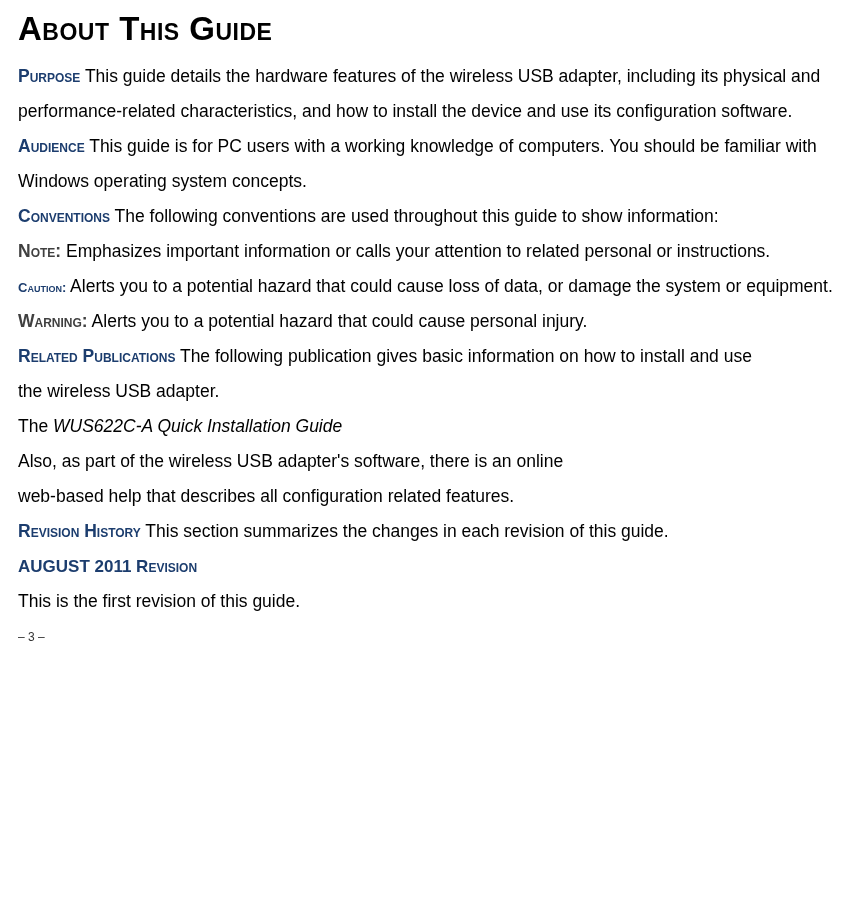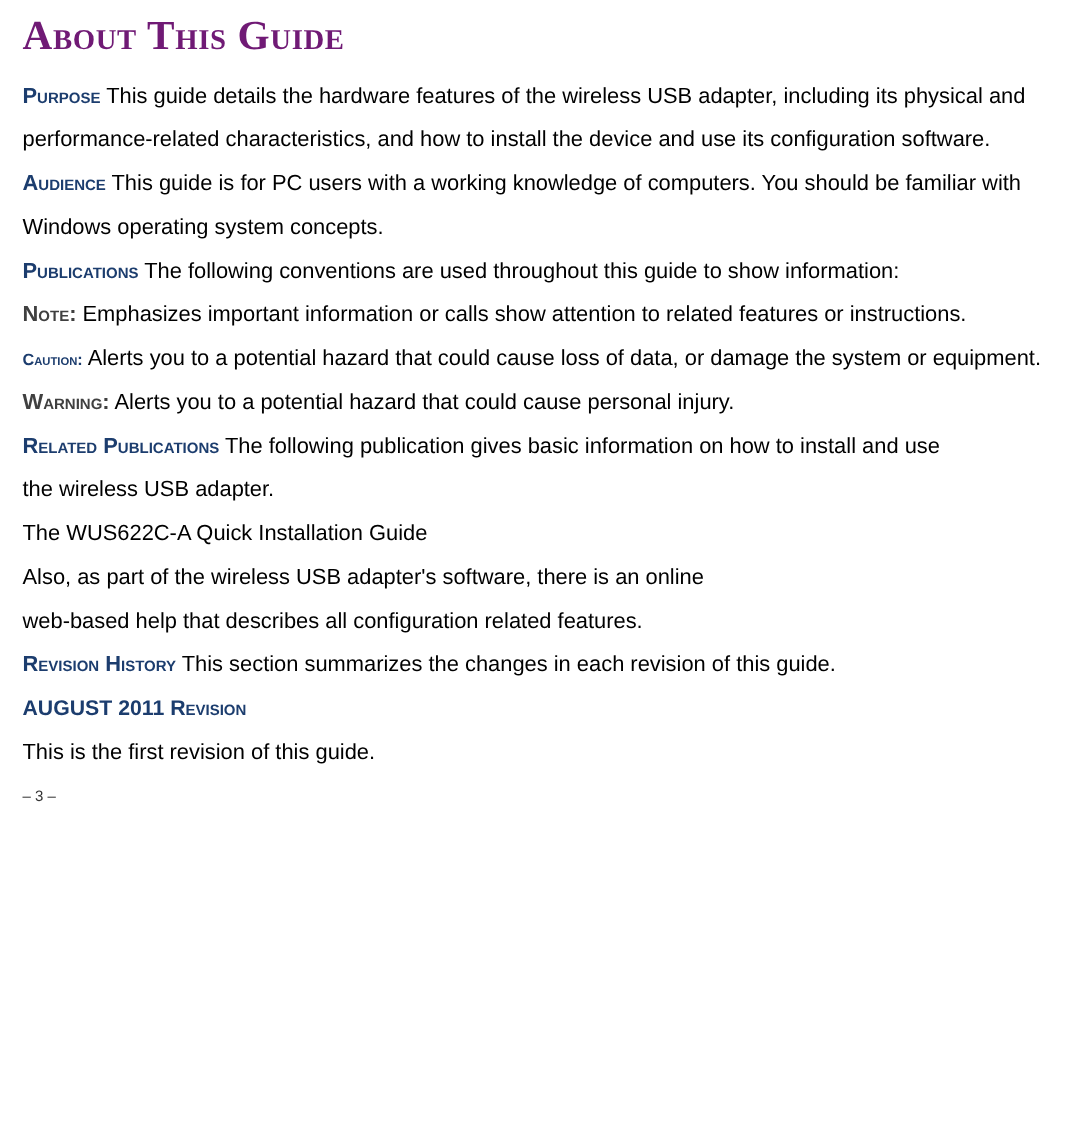--- a/index.html
+++ b/index.html
@@ -12,25 +12,24 @@
       background: #ffffff;
       width: 865px;
       padding: 8px 18px;
       color: #000000;
       font-size: 17.5px;
       line-height: 2.0;
     }
     .title {
       font-size: 33px;
       font-weight: bold;
-      color: #701a75;
+      color: #000000;
       letter-spacing: 0.5px;
       line-height: 1.3;
       margin-bottom: 8px;
-      font-family: Liberation Serif, serif;
     }
     .title-variant {
       font-variant: small-caps;
     }
     .section-head {
       font-variant: small-caps;
       font-weight: bold;
       color: #1c3d6e;
       font-size: 17.5px;
       margin-top: 12px;
@@ -44,20 +43,21 @@
     .note-head {
       font-variant: small-caps;
       font-weight: bold;
       color: #404040;
       font-size: 17.5px;
     }
     .body-text {
       color: #000000;
     }
     .italic {
+      font-style: italic;
     }
     .revision-date {
       font-weight: bold;
       color: #1c3d6e;
       font-size: 17px;
     }
     .revision-word {
       font-variant: small-caps;
     }
     .page-num {
@@ -79,25 +79,25 @@
 
 <div class="para">
   <span class="section-head">Purpose</span><span class="body-text"> This guide details the hardware features of the wireless USB adapter, including its physical and performance-related characteristics, and how to install the device and use its configuration software.</span>
 </div>
 
 <div class="para">
   <span class="section-head">Audience</span><span class="body-text"> This guide is for PC users with a working knowledge of computers. You should be familiar with Windows operating system concepts.</span>
 </div>
 
 <div class="para">
-  <span class="section-head">Publications</span><span class="body-text"> The following conventions are used throughout this guide to show information:</span>
+  <span class="section-head">Conventions</span><span class="body-text"> The following conventions are used throughout this guide to show information:</span>
 </div>
 
 <div class="para">
-  <span class="note-head">Note:</span><span class="body-text"> Emphasizes important information or calls show attention to related features or instructions.</span>
+  <span class="note-head">Note:</span><span class="body-text"> Emphasizes important information or calls your attention to related personal or instructions.</span>
 </div>
 
 <div class="para">
   <span class="section-head-caution">Caution:</span><span class="body-text"> Alerts you to a potential hazard that could cause loss of data, or damage the system or equipment.</span>
 </div>
 
 <div class="para">
   <span class="note-head">Warning:</span><span class="body-text"> Alerts you to a potential hazard that could cause personal injury.</span>
 </div>
 

